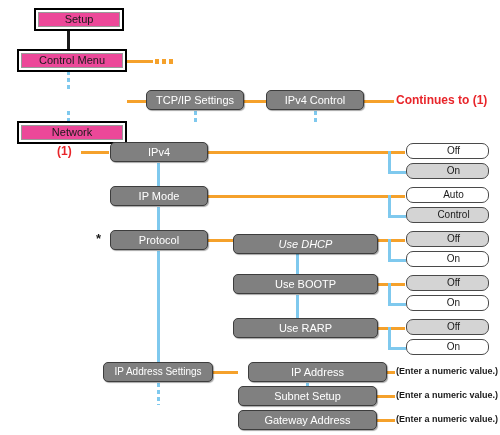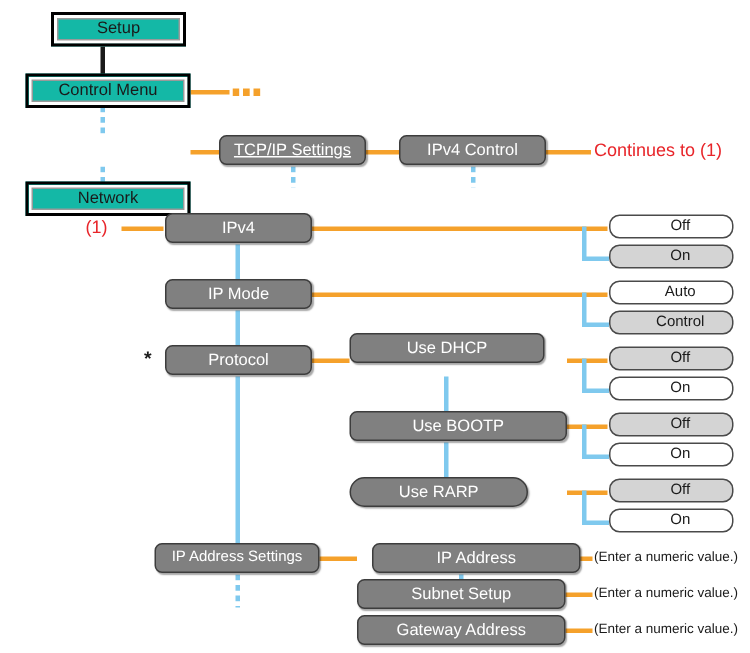--- a/index.html
+++ b/index.html
@@ -63,21 +63,21 @@
     align-items: center;
     justify-content: center;
     font-size: 11px;
     line-height: 1;
     white-space: nowrap;
     z-index: 5;
   }
 
   
   .node.plain {
-    background: #14b8a6;
+    background: #ec4899;
     border: 2px solid #000000;
     color: #1a1a1a;
     box-shadow: inset 0 0 0 2px #ffffff, inset 0 0 0 3px #9a9a9a;
   }
 
   
   .node.grey {
     background: #808080;
     color: #ffffff;
     border: 1px solid #3d3d3d;
@@ -98,20 +98,21 @@
     background: #d4d4d4;
   }
 
   .label {
     position: absolute;
     font-size: 11px;
     line-height: 1;
     white-space: nowrap;
     color: #1a1a1a;
     z-index: 6;
+    font-weight: bold;
   }
   .label.red { color: #E8252A; font-size: 12px; }
   .label.note { font-size: 9px; }
   .label.star { font-size: 13px; font-weight: bold; }
 </style>
 </head>
 <body>
 
 <div id="canvas">
 
@@ -180,21 +181,21 @@
   </div>
 
   <div class="node plain" style="left:17px; top:49px; width:110px; height:23px;">
     <span>Control Menu</span>
   </div>
 
   <div class="node plain" style="left:17px; top:89px; width:110px; height:23px;margin-top:32px;">
     <span>Network</span>
   </div>
 
-  <div class="node grey" style="left:146px; top:90px; width:98px; height:20px;text-decoration:underline;">
+  <div class="node grey" style="left:146px; top:90px; width:98px; height:20px;">
     <span>TCP/IP Settings</span>
   </div>
 
   <div class="node grey" style="left:266px; top:90px; width:98px; height:20px;">
     <span>IPv4 Control</span>
   </div>
 
   <div class="label red" style="left:396px; top:94px;">Continues to (1)</div>
 
   <div class="label red" style="left:57px; top:145px;">(1)</div>
@@ -210,29 +211,29 @@
   <div class="label star" style="left:96px; top:232px;">*</div>
 
   <div class="node grey" style="left:110px; top:230px; width:98px; height:20px;">
     <span>Protocol</span>
   </div>
 
   <div class="node grey" style="left:103px; top:362px; width:110px; height:20px; font-size:10px;">
     <span>IP Address Settings</span>
   </div>
 
-  <div class="node grey" style="left:233px; top:222px; width:130px; height:20px;">
+  <div class="node grey" style="left:233px; top:234px; width:145px; height:20px;font-style:italic;">
     <span>Use DHCP</span>
   </div>
 
   <div class="node grey" style="left:233px; top:274px; width:145px; height:20px;">
     <span>Use BOOTP</span>
   </div>
 
-  <div class="node grey" style="left:233px; top:318px; width:119px; height:20px;border-radius:10px;">
+  <div class="node grey" style="left:233px; top:318px; width:145px; height:20px;">
     <span>Use RARP</span>
   </div>
 
   <div class="node grey" style="left:238px; top:362px; width:139px; height:20px;margin-left:10px;">
     <span>IP Address</span>
   </div>
 
   <div class="node grey" style="left:238px; top:386px; width:139px; height:20px;">
     <span>Subnet Setup</span>
   </div>

